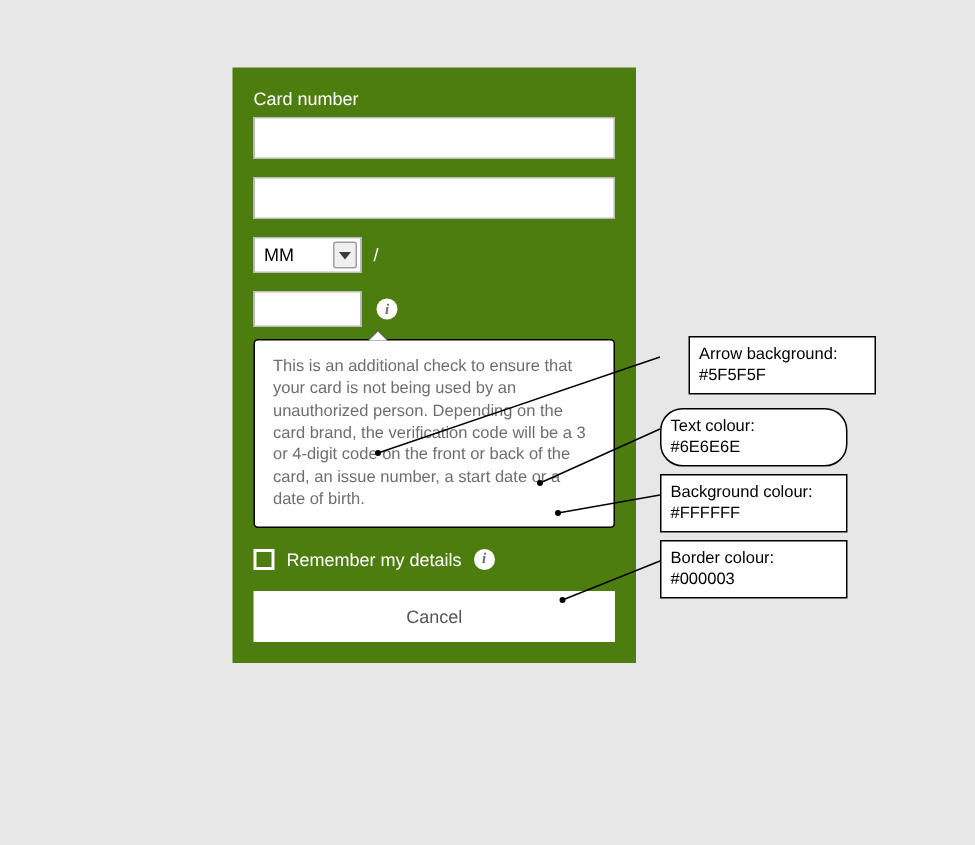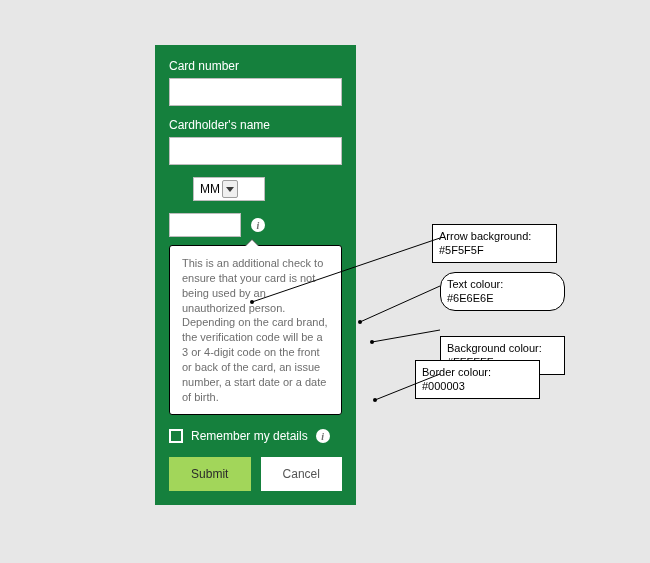--- a/index.html
+++ b/index.html
@@ -10,22 +10,22 @@
     font-size: 12px;
     width: 650px;
     height: 563px;
     position: relative;
     overflow: hidden;
   }
   .form-panel {
     position: absolute;
     left: 155px;
     top: 45px;
-    width: 201px;
-    background: #15803d;
+    width: 269px;
+    background: #4d7c0f;
     padding: 14px 14px 14px 14px;
   }
   .field-label {
     color: #ffffff;
     font-size: 12px;
     margin-bottom: 5px;
     display: block;
   }
   .text-input {
     width: 100%;
@@ -47,21 +47,20 @@
   }
   .select-wrap.yyyy { width: 84px; }
   .select-input {
     width: 100%;
     height: 24px;
     border: 1px solid #bdbdbd;
     background: #ffffff;
     font-size: 12px;
     padding: 0 20px 0 6px;
     appearance: none;
-    margin-left: 24px;
     -webkit-appearance: none;
     -moz-appearance: none;
   }
   .select-btn {
     position: absolute;
     right: 3px;
     top: 3px;
     width: 16px;
     height: 18px;
     background: #f0f0f0;
@@ -200,21 +199,20 @@
   }
 </style>
 </head>
 <body>
 
 <div class="form-panel">
 
   <label class="field-label">Card number</label>
   <input class="text-input" type="text" style="">
 
-  <label class="field-label">Cardholder's name</label>
   <input class="text-input" type="text" style="">
 
   <div class="expiry-row">
     <div class="select-wrap">
       <input class="select-input" type="text" readonly="" value="MM" style="">
       <div class="select-btn">
           <div class="down-triangle"></div>
         </div>
     </div>
     <span class="slash">/</span>
@@ -230,39 +228,38 @@
     <span>This is an additional check to ensure that your card is not being used by an unauthorized person. Depending on the card brand, the verification code will be a 3 or 4-digit code on the front or back of the card, an issue number, a start date or a date of birth.</span>
   </div>
 
   <div class="remember-row">
     <span class="checkbox"></span>
     <span class="remember-label">Remember my details</span>
     <span class="info-icon">i</span>
   </div>
 
   <div class="button-row">
-    <button class="btn btn-submit">Submit</button>
     <button class="btn btn-cancel">Cancel</button>
   </div>
 
 </div>
 
-<div class="anno" style="left:432px; top:224px;">
+<div class="anno" style="left:459px; top:224px;">
   <span>Arrow background:</span><br>
   <span>#5F5F5F</span>
 </div>
 <div class="anno" style="left:440px; top:272px;border-radius:15px;">
   <span>Text colour:</span><br>
   <span>#6E6E6E</span>
 </div>
-<div class="anno" style="left:440px; top:336px;">
+<div class="anno" style="left:440px; top:316px;">
   <span>Background colour:</span><br>
   <span>#FFFFFF</span>
 </div>
-<div class="anno" style="left:415px; top:360px;">
+<div class="anno" style="left:440px; top:360px;">
   <span>Border colour:</span><br>
   <span>#000003</span>
 </div>
 
 <svg class="overlay">
   <line class="line" x1="252" y1="302" x2="440" y2="238"></line>
   <line class="line" x1="360" y1="322" x2="440" y2="286"></line>
   <line class="line" x1="372" y1="342" x2="440" y2="330"></line>
   <line class="line" x1="375" y1="400" x2="440" y2="374"></line>
   <circle cx="252" cy="302" r="2" fill="#000"></circle>

